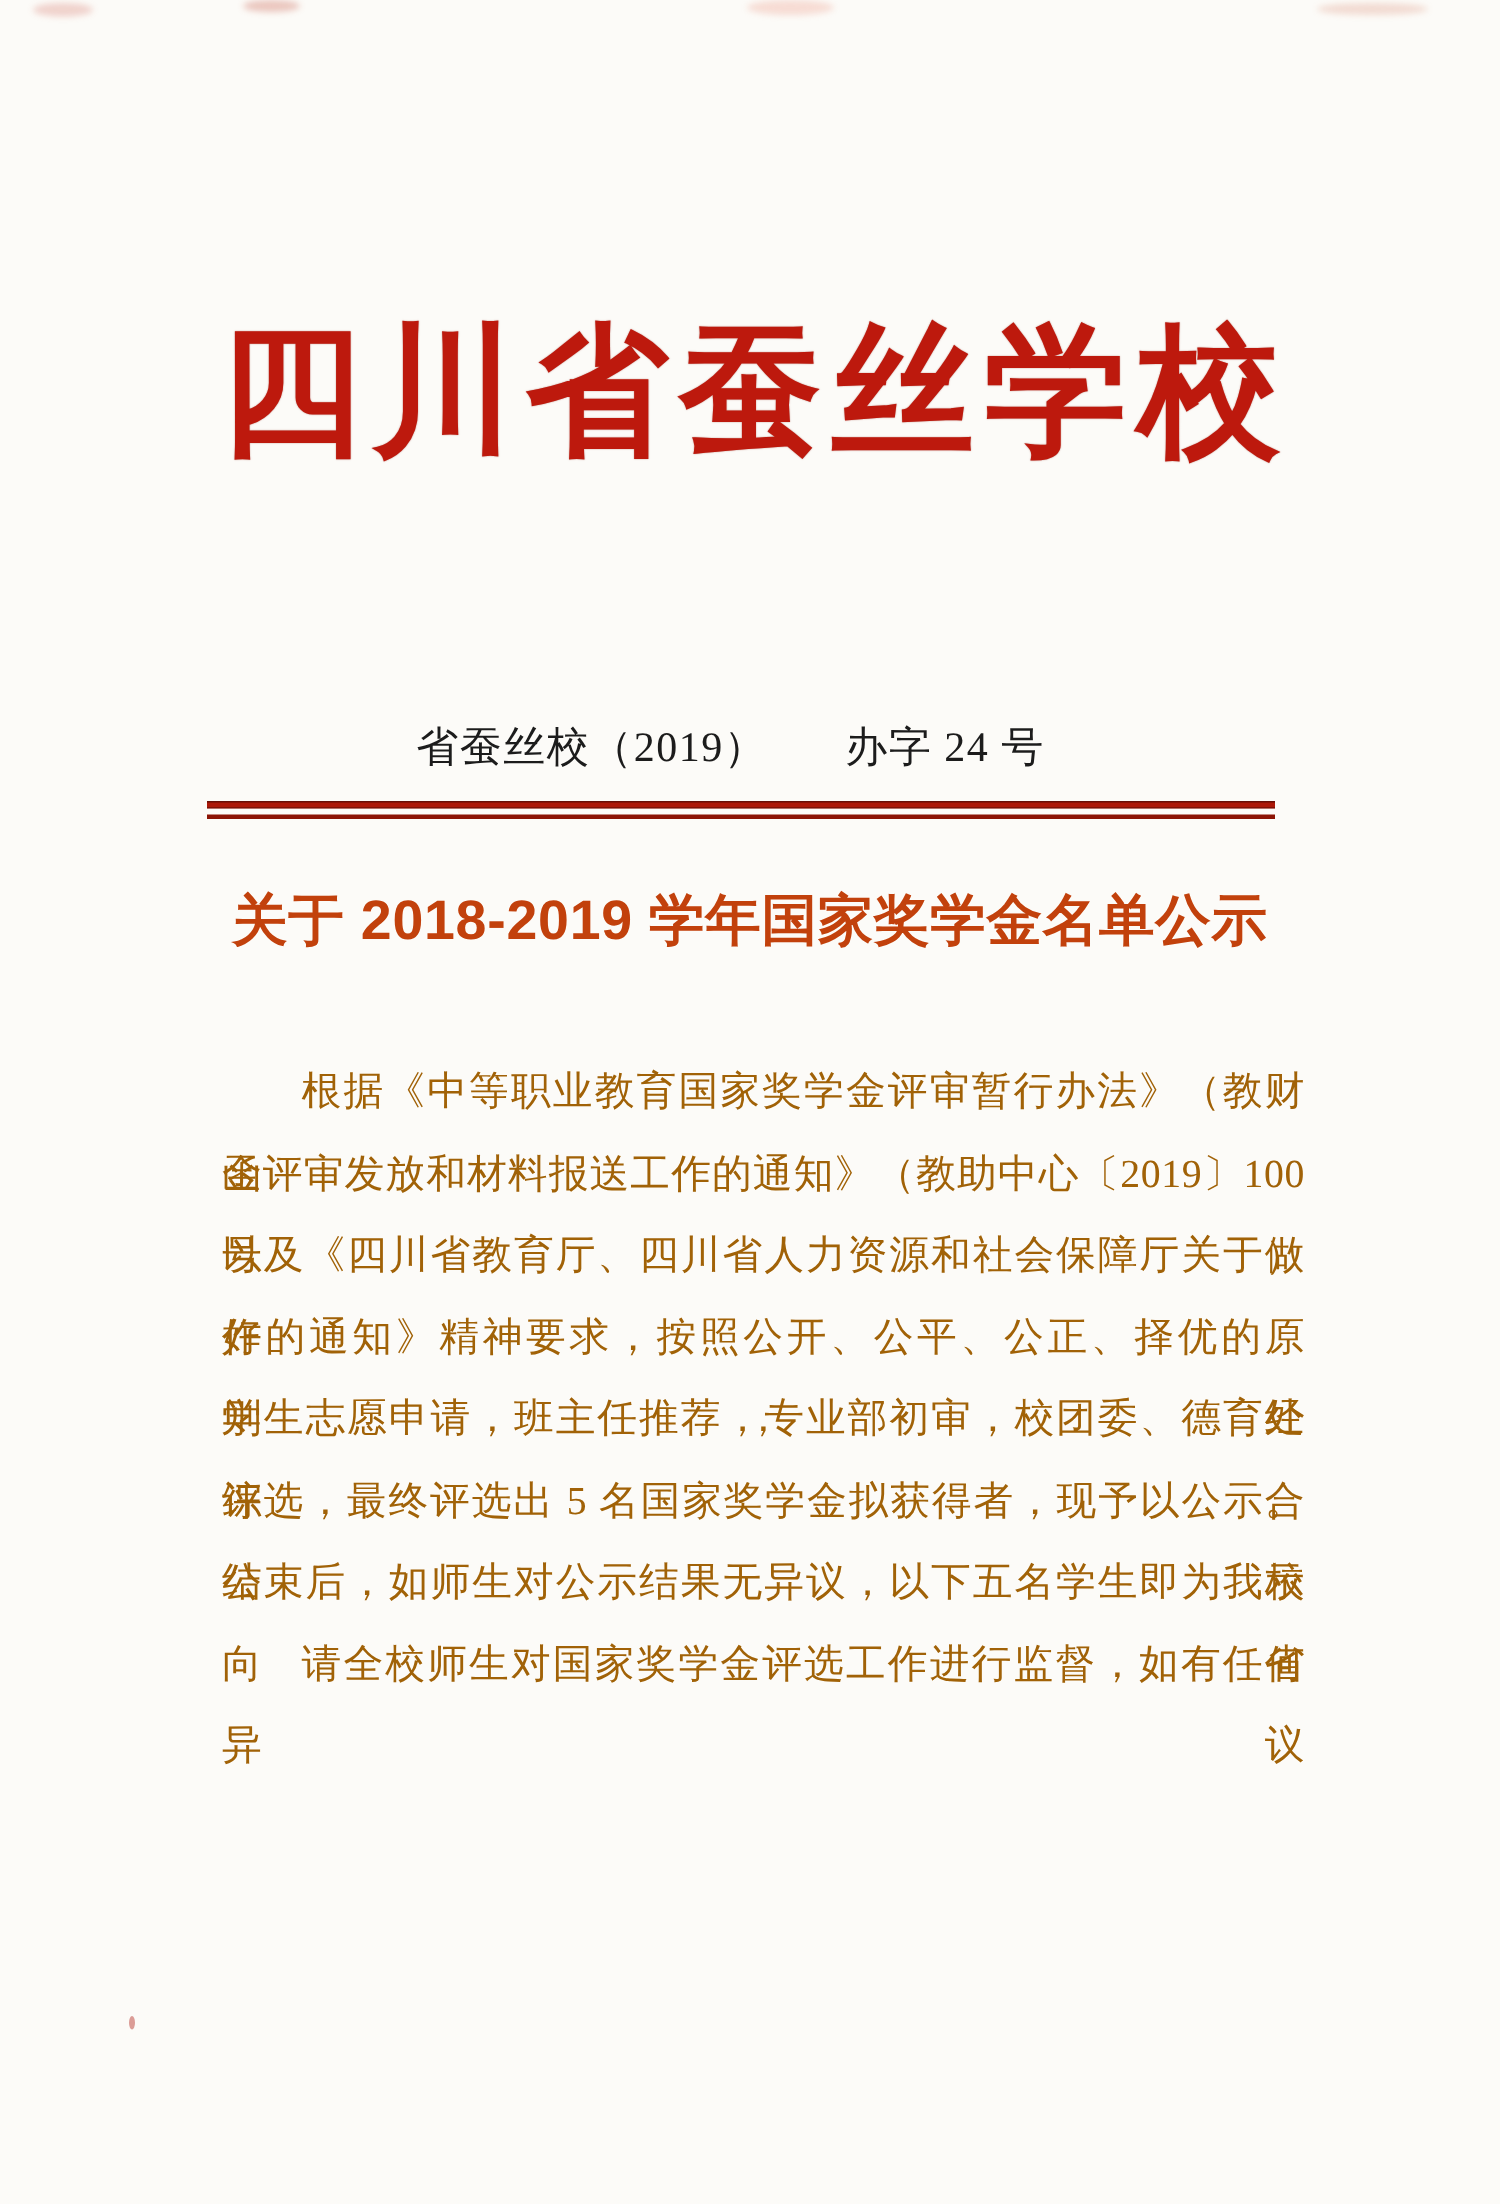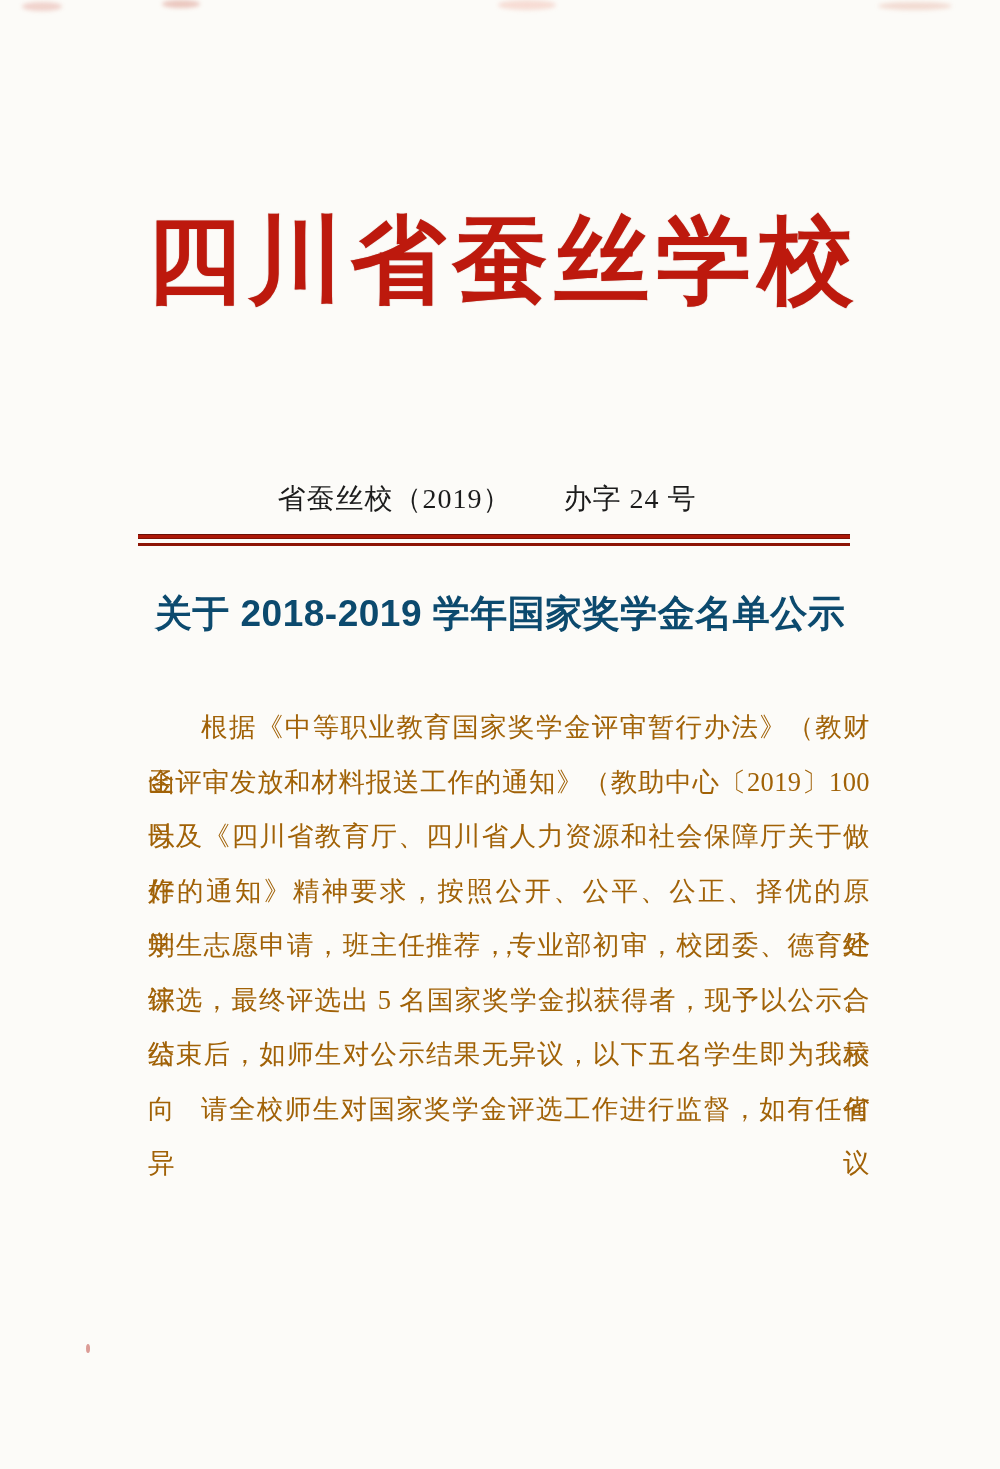--- a/index.html
+++ b/index.html
@@ -88,21 +88,21 @@
   .doc-title {
     position: absolute;
     left: 0;
     right: 0;
     top: 589px;
     text-align: center;
     font-family: "Liberation Sans", "DejaVu Sans", sans-serif;
     font-size: 37px;
     line-height: 50px;
     font-weight: 700;
-    color: #0c4a6e;
+    color: #c2410c;
     letter-spacing: 0.5px;
     white-space: nowrap;
   }
 
   
   .body-text {
     position: absolute;
     left: 148px;
     top: 700px;
     width: 722px;

